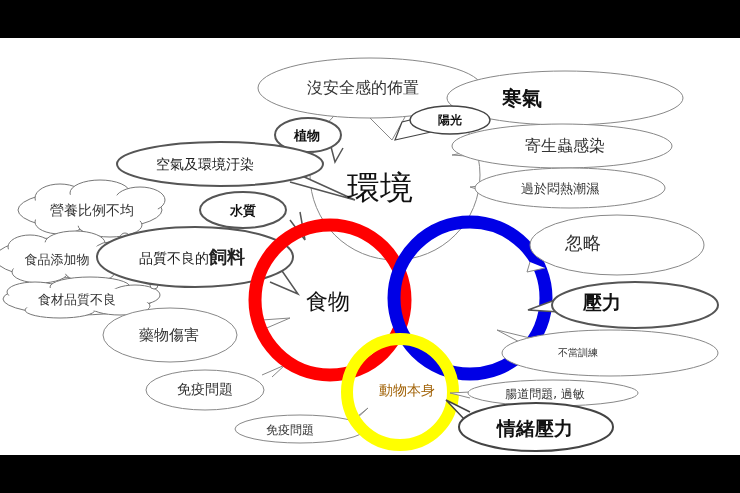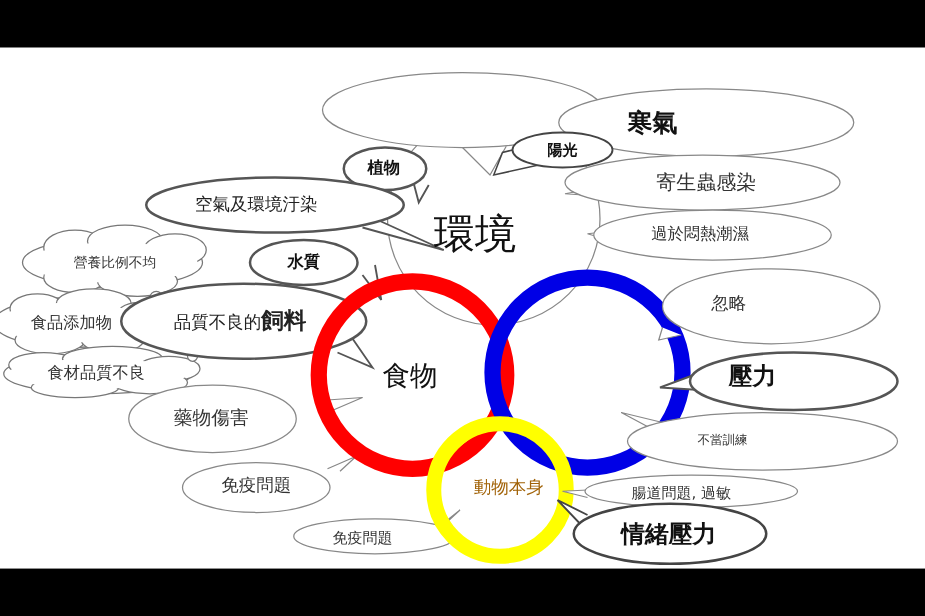--- a/index.html
+++ b/index.html
@@ -114,38 +114,39 @@
     <ellipse cx="553" cy="393" rx="85" ry="13" fill="#fff" stroke="#888" stroke-width="1"></ellipse>
 
     <path d="M 470 412 L 446 400 L 465 420" fill="#fff" stroke="#444" stroke-width="1.5"></path>
     <ellipse cx="536" cy="427" rx="77" ry="24" fill="#fff" stroke="#444" stroke-width="2"></ellipse>
   </svg>
 
   <div class="hub" style="left:380px; top:149px; font-size:33px;">環境</div>
   <div class="hub" style="left:328px; top:264px; font-size:22px;">食物</div>
   <div class="hub" style="left:407px; top:352px; font-size:14px; color:#a16207;">動物本身</div>
 
+  <div class="lbl thin" style="left:363px; top:50px; font-size:16px;">沒安全感的佈置</div>
   <div class="lbl bold" style="left:522px; top:60px; font-size:20px;">寒氣</div>
   <div class="lbl bold" style="left:450px; top:82px; font-size:12px;">陽光</div>
   <div class="lbl thin" style="left:565px; top:108px; font-size:16px;">寄生蟲感染</div>
   <div class="lbl thin" style="left:560px; top:150px; font-size:13px;">過於悶熱潮濕</div>
   <div class="lbl bold" style="left:307px; top:97px; font-size:13px;text-align:right;">植物</div>
   <div class="lbl" style="left:205px; top:126px; font-size:14px;">空氣及環境汙染</div>
   <div class="lbl bold" style="left:243px; top:172px; font-size:13px;">水質</div>
 
   <div class="lbl" style="left:192px; top:219px; font-size:14px;">
     <span>品質不良的</span><span style="font-size:18px; font-weight:bold;">飼料</span>
   </div>
-  <div class="lbl thin" style="left:92px; top:172px; font-size:11px;">營養比例不均</div>
+  <div class="lbl thin" style="left:92px; top:172px; font-size:14px;">營養比例不均</div>
   <div class="lbl thin" style="left:57px; top:221px; font-size:13px;">食品添加物</div>
   <div class="lbl thin" style="left:77px; top:261px; font-size:13px;">食材品質不良</div>
   <div class="lbl thin" style="left:169px; top:297px; font-size:15px;">藥物傷害</div>
   <div class="lbl thin" style="left:205px; top:351px; font-size:14px;">免疫問題</div>
 
-  <div class="lbl thin" style="left:583px; top:205px; font-size:14px;">忽略</div>
+  <div class="lbl thin" style="left:583px; top:205px; font-size:18px;">忽略</div>
   <div class="lbl bold" style="left:602px; top:264px; font-size:19px;text-align:center;">壓力</div>
   <div class="lbl thin" style="left:578px; top:315px; font-size:10px;">不當訓練</div>
 
   <div class="lbl thin" style="left:545px; top:356px; font-size:12px;">腸道問題, 過敏</div>
   <div class="lbl bold" style="left:535px; top:390px; font-size:19px;">情緒壓力</div>
   <div class="lbl thin" style="left:290px; top:392px; font-size:12px;">免疫問題</div>
 </div>
 
 <div class="bar-bottom"></div>
 

